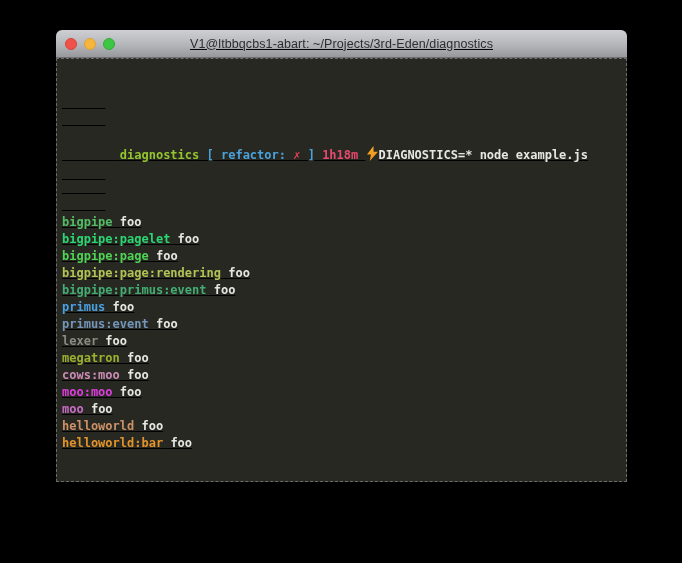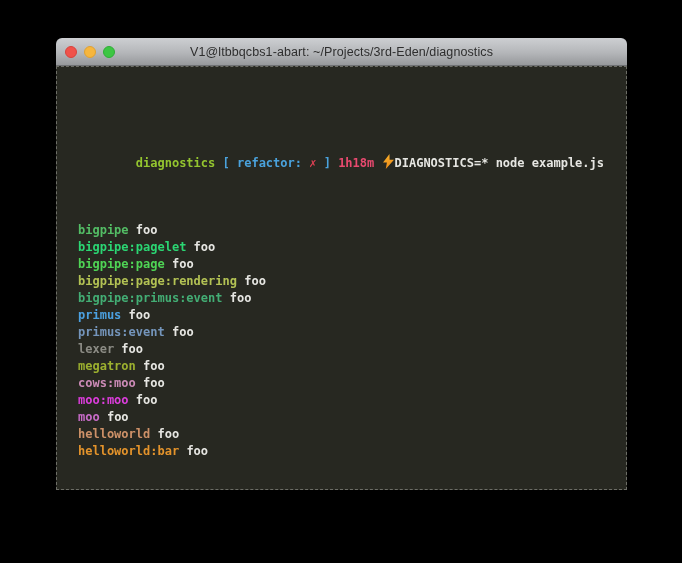--- a/index.html
+++ b/index.html
@@ -1,32 +1,32 @@
 <!DOCTYPE html>
 <html><head>
 <meta charset="utf-8">
 <style>
   html,body{margin:0;padding:0;background:#000;}
   .screen{position:relative;width:682px;height:563px;background:#000;overflow:hidden;
           font-family:"Liberation Sans",sans-serif;}
-  .window{position:absolute;left:56px;top:38px;width:571px;height:476px;
+  .window{position:absolute;left:56px;top:30px;width:571px;height:476px;
           border-radius:6px 6px 0 0;overflow:hidden;
-          box-shadow:0 10px 30px rgba(0,0,0,0.65);}
+          box-shadow:0 10px 30px rgba(0,0,0,0.65);text-decoration:underline;}
   .titlebar{height:27px;background:linear-gradient(#cdcfd2,#b4b6b9 55%,#96989b);
             border-bottom:1px solid #6e7073;position:relative;
             display:flex;align-items:center;justify-content:center;}
   .title{font-size:12.5px;color:#2e2e2e;font-weight:500;letter-spacing:.1px;}
   .lights{position:absolute;left:9px;top:0;height:27px;display:flex;align-items:center;gap:7px;}
   .light{width:12px;height:12px;border-radius:50%;box-sizing:border-box;}
   .light.red{background:#f0524a;border:1px solid #d8423c;}
   .light.yellow{background:#f6b63e;border:1px solid #dfa133;}
   .light.green{background:#3dc643;border:1px solid #2fae38;}
   .content{height:424px;background:#272821;box-sizing:border-box;
            border:1px dashed rgba(195,195,188,0.45);
-           padding:2px 21px;white-space:pre;
+           padding:2px 5px;white-space:pre;
            font-family:"DejaVu Sans Mono","Liberation Mono",monospace;
            font-size:12px;line-height:17px;color:#e6e6e2;font-weight:bold;}
   .line{height:17px;}
   .bolt{display:inline-block;vertical-align:-2px;margin:0 1px;}
 </style>
 </head>
 <body>
 
 <div class="screen">
   <div class="window">

